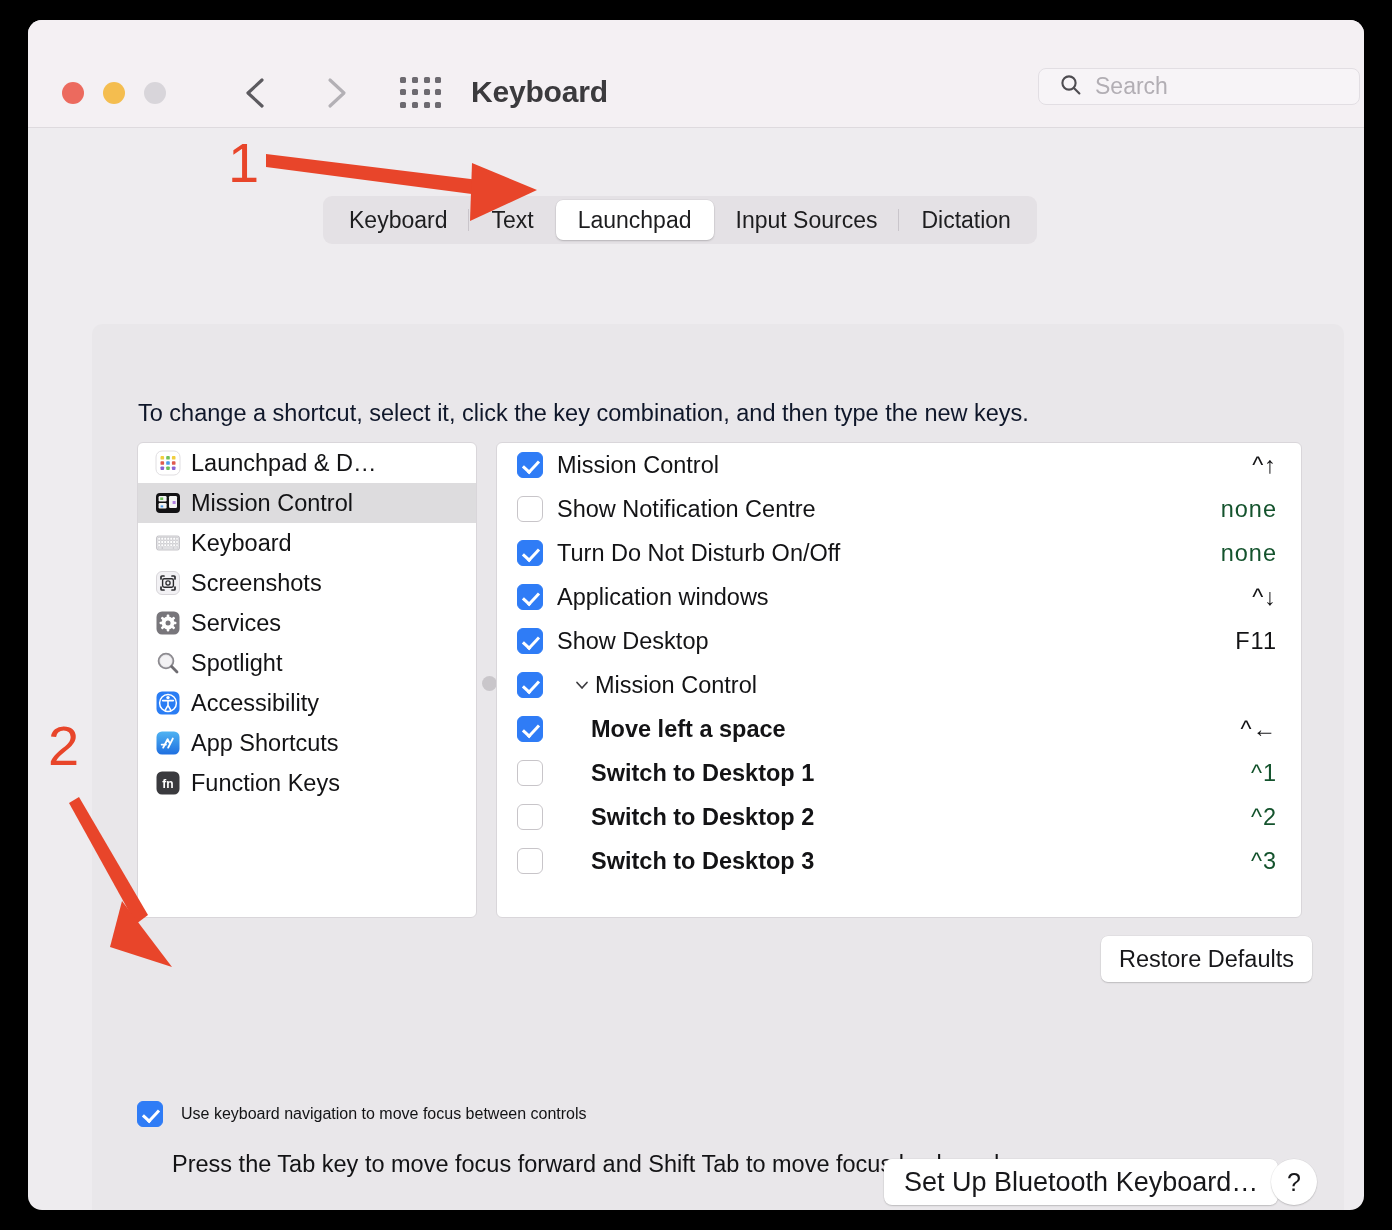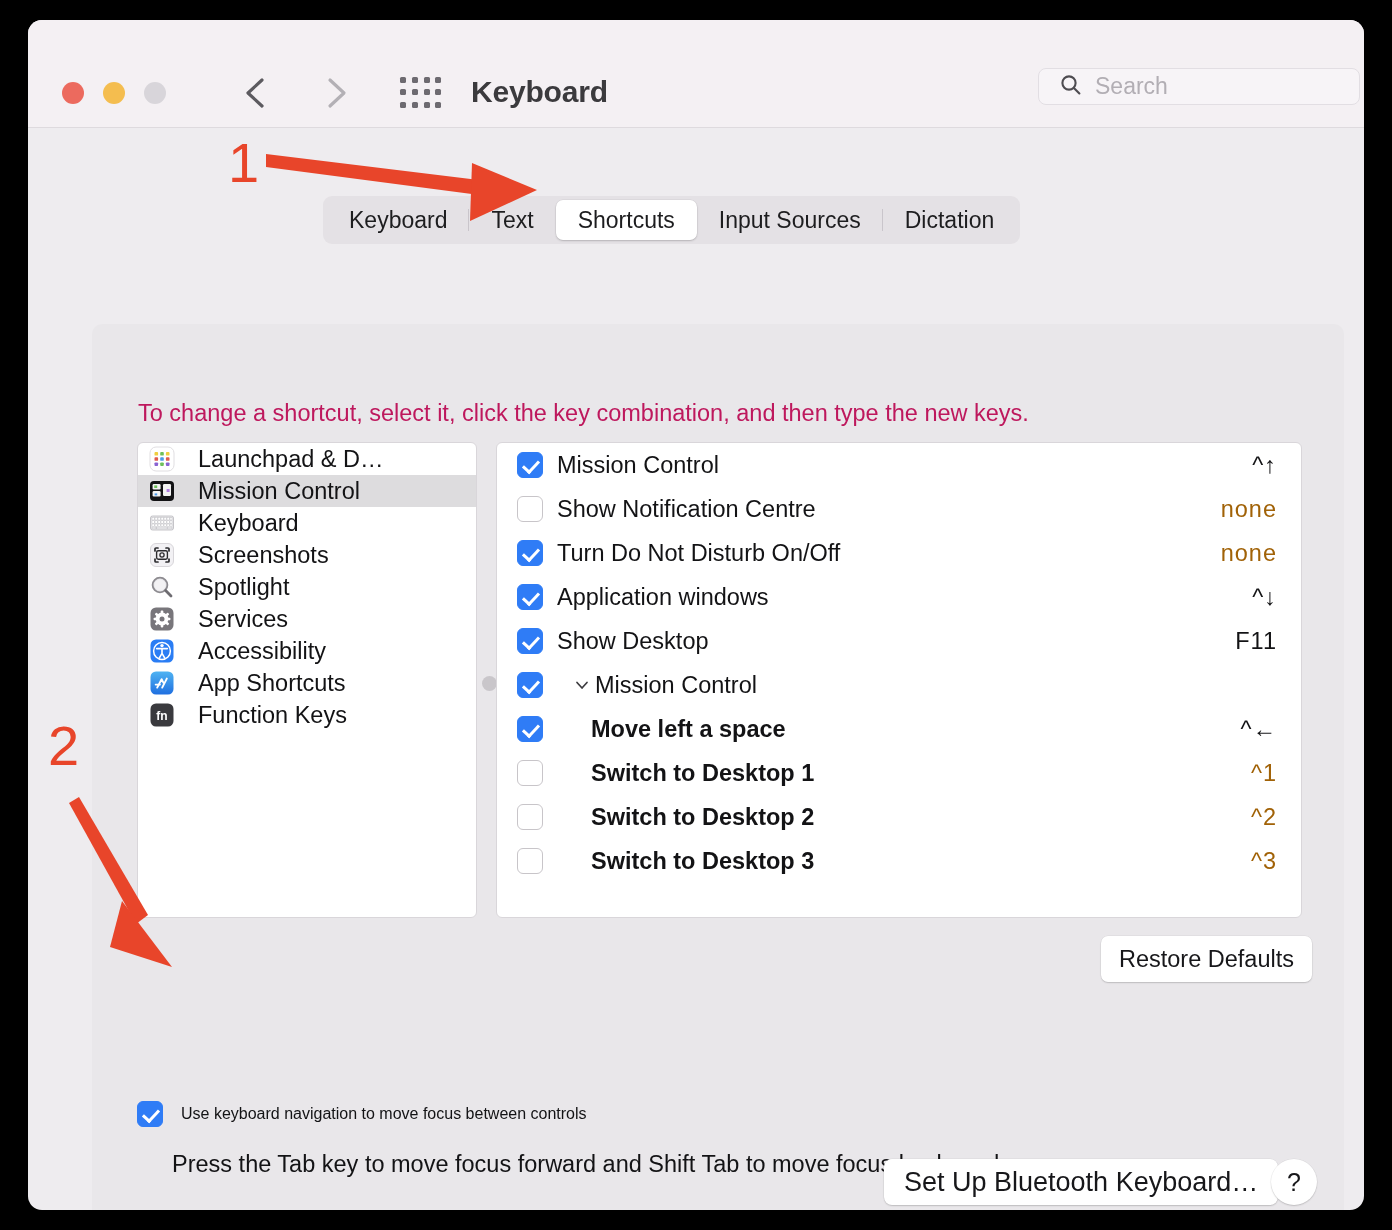--- a/index.html
+++ b/index.html
@@ -163,44 +163,43 @@
     width: 1252px;
     height: 904px;
     background: #e9e7ea;
     border-radius: 10px;
   }
   .hint {
     position: absolute;
     left: 46px;
     top: 76px;
     font-size: 23.5px;
-    color: #be185d;
+    color: #0f172a;
     text-align: center;
   }
 
   
   .sidebar {
     position: absolute;
     left: 45px;
     top: 118px;
     width: 340px;
     height: 476px;
     background: #ffffff;
     border: 1px solid #d9d6da;
     border-radius: 6px;
     box-sizing: border-box;
     overflow: hidden;
   }
   .side-row {
-    height: 32px;
+    height: 40px;
     display: flex;
     align-items: center;
-    padding-left: 11px;
+    padding-left: 17px;
     box-sizing: border-box;
-    gap: 13px;
   }
   .side-row.sel { background: #dddcde; }
   .side-row .label {
     font-size: 23.5px;
     color: #131315;
     margin-left: 10px;
     white-space: nowrap;
   }
   .sicon { width: 26px; height: 26px; flex: none; position: relative; }
 
@@ -239,21 +238,21 @@
     color: #131315;
     flex: 1;
     white-space: nowrap;
   }
   .sc-key {
     font-size: 23.5px;
     color: #131315;
     white-space: nowrap;
     letter-spacing: 1px;
   }
-  .sc-row.off .sc-key { color: #a16207; }
+  .sc-row.off .sc-key { color: #14532d; }
   .sc-row.child .sc-name { margin-left: 34px; font-weight: bold; }
   .disclosure {
     width: 22px;
     flex: none;
     margin-left: 14px;
     margin-right: 2px;
     display: flex;
     align-items: center;
     justify-content: center;
   }
@@ -420,21 +419,21 @@
 
     <div class="tabbar">
       <div class="tab">
         <span>Keyboard</span>
         <span class="sep"></span>
       </div>
       <div class="tab">
         <span>Text</span>
       </div>
       <div class="tab selected">
-        <span>Shortcuts</span>
+        <span>Launchpad</span>
       </div>
       <div class="tab">
         <span>Input Sources</span>
         <span class="sep"></span>
       </div>
       <div class="tab">
         <span>Dictation</span>
       </div>
     </div>
 
@@ -527,31 +526,20 @@
               <rect x="7.6" y="8.8" width="10.8" height="8.4" rx="1.6" fill="none" stroke="#2b2b2e" stroke-width="1.4"></rect>
               <circle cx="13" cy="13" r="2.1" fill="none" stroke="#2b2b2e" stroke-width="1.3"></circle>
             </svg>
           </span>
           <span class="label">Screenshots</span>
         </div>
 
         <div class="side-row">
           <span class="sicon">
             <svg width="26" height="26" viewBox="0 0 26 26">
-              <circle cx="11" cy="11" r="7.4" fill="#e6e5e8" stroke="#8d8b90" stroke-width="1.8"></circle>
-              <circle cx="11" cy="11" r="5.6" fill="#f3f2f4"></circle>
-              <line x1="16.6" y1="16.6" x2="22" y2="22" stroke="#6e6c71" stroke-width="2.8" stroke-linecap="round"></line>
-            </svg>
-          </span>
-          <span class="label">Spotlight</span>
-        </div>
-
-        <div class="side-row">
-          <span class="sicon">
-            <svg width="26" height="26" viewBox="0 0 26 26">
               <rect x="1.5" y="1.5" width="23" height="23" rx="5.5" fill="#78767b"></rect>
               <g fill="#ffffff">
                 <circle cx="13" cy="13" r="6.4"></circle>
               </g>
               <g fill="#78767b">
                 <circle cx="13" cy="13" r="2.5"></circle>
               </g>
               <g fill="#ffffff">
                 <rect x="11.7" y="4.6" width="2.6" height="3.4" rx="0.8"></rect>
                 <rect x="11.7" y="18" width="2.6" height="3.4" rx="0.8"></rect>
@@ -563,20 +551,31 @@
                 <rect x="6.4" y="15.8" width="2.6" height="3.4" rx="0.8" transform="rotate(45 7.7 17.5)"></rect>
               </g>
             </svg>
           </span>
           <span class="label">Services</span>
         </div>
 
         <div class="side-row">
           <span class="sicon">
             <svg width="26" height="26" viewBox="0 0 26 26">
+              <circle cx="11" cy="11" r="7.4" fill="#e6e5e8" stroke="#8d8b90" stroke-width="1.8"></circle>
+              <circle cx="11" cy="11" r="5.6" fill="#f3f2f4"></circle>
+              <line x1="16.6" y1="16.6" x2="22" y2="22" stroke="#6e6c71" stroke-width="2.8" stroke-linecap="round"></line>
+            </svg>
+          </span>
+          <span class="label">Spotlight</span>
+        </div>
+
+        <div class="side-row">
+          <span class="sicon">
+            <svg width="26" height="26" viewBox="0 0 26 26">
               <rect x="1.5" y="1.5" width="23" height="23" rx="5.5" fill="#2a7df4"></rect>
               <circle cx="13" cy="13" r="8.4" fill="none" stroke="#ffffff" stroke-width="1.5"></circle>
               <circle cx="13" cy="7.6" r="1.7" fill="#ffffff"></circle>
               <path d="M7.6 10.6 H18.4" stroke="#ffffff" stroke-width="1.6" stroke-linecap="round"></path>
               <path d="M13 10.8 V15.4 M13 15.4 L10.2 20.2 M13 15.4 L15.8 20.2" stroke="#ffffff" stroke-width="1.6" stroke-linecap="round" fill="none"></path>
             </svg>
           </span>
           <span class="label">Accessibility</span>
         </div>
 

